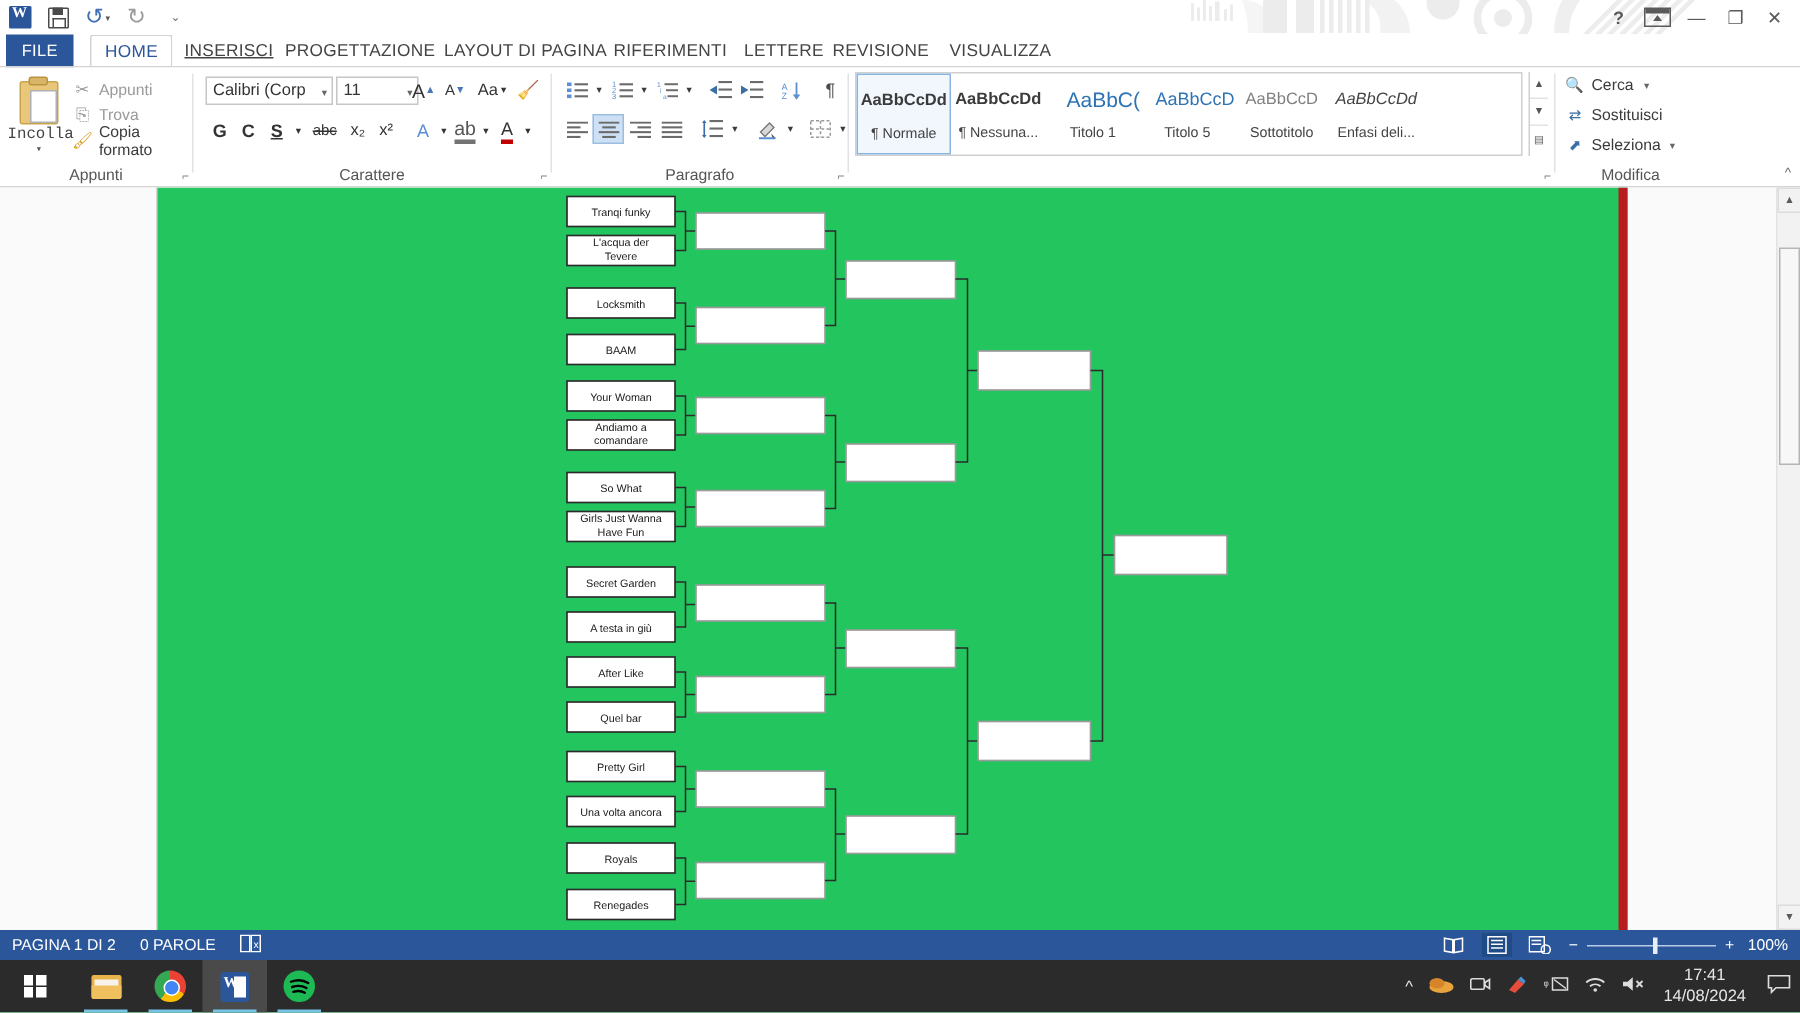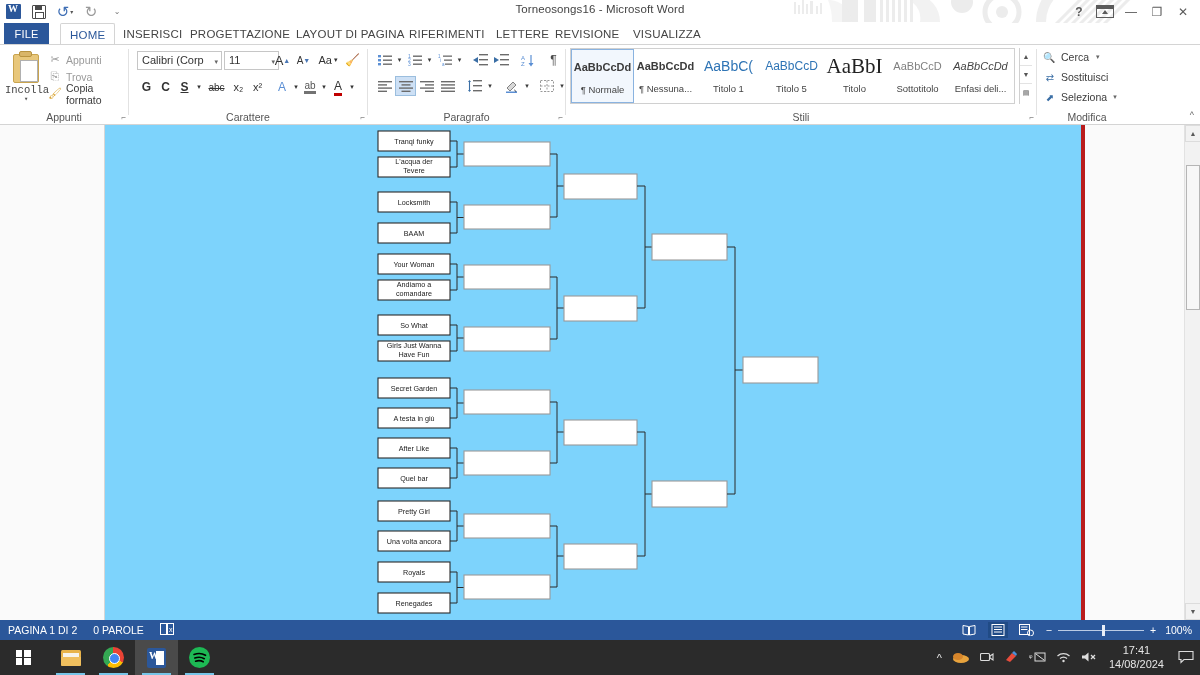--- a/index.html
+++ b/index.html
@@ -88,36 +88,36 @@
   .pr .b { width:21px; height:20px; display:flex; align-items:center; justify-content:center; }
   .pr .b.sel { background:#cde0f5; border:1px solid #9bbede; }
 
   
   #g-sty { left:566px; width:470px; }
   .stylegal { position:absolute; left:4px; top:3px; width:445px; height:56px; border:1px solid #d0d0d0; display:flex; }
   .stl { width:63px; height:54px; text-align:center; position:relative; }
   .stl.sel { border:1.5px solid #8ab3e0; background:#f2f7fd;}
   .stl .prev { height:34px; line-height:34px; font-size:12px; color:#3b3b3b; overflow:hidden; white-space:nowrap; }
   .stl .nm { font-size:9.5px; color:#444; white-space:nowrap; overflow:hidden; }
-  .stl .prev.blue{ color:#2e74b5; font-size:14px;}
+  .stl .prev.blue{ color:#2e74b5; font-size:14px;text-align:right;}
   .stl .prev.big{ font-size:21px; color:#222; font-family:"Liberation Serif",serif;}
   .stl .prev.gray{ color:#808080; font-size:11px;}
   .stl .prev.ital{ font-style:italic; color:#444; font-size:11px;}
   .galnav { position:absolute; right:4px; top:3px; width:13px; height:56px; border-left:1px solid #d0d0d0; }
   .galnav div { height:18px; display:flex; align-items:center; justify-content:center; font-size:7px; color:#555; border-bottom:1px solid #e3e3e3; }
 
   
   #g-mod { left:1037px; width:100px; }
   .mi { position:absolute; left:6px; display:flex; align-items:center; gap:4px; font-size:10.5px; color:#3b3b3b; }
   .mi .ic { width:14px; text-align:center; font-size:10px; color:#3a6ea5;}
   .collapse { position:absolute; right:6px; bottom:4px; font-size:9px; color:#666; }
 
   
   .docarea { position:absolute; left:0; top:125px; width:1200px; height:495px; background:#fafafa; overflow:hidden; }
-  .page { position:absolute; left:104px; top:0px; width:981px; height:495px; background:#7dd3fc; border-left:1px solid #d6d6d6; border-right:4px solid #b91c1c; }
+  .page { position:absolute; left:104px; top:0px; width:981px; height:495px; background:#22c55e; border-left:1px solid #d6d6d6; border-right:6px solid #b91c1c; }
   .bracket { position:absolute; left:0; top:0; width:981px; height:495px; }
 
   .vscroll { position:absolute; right:0; top:125px; width:16px; height:495px; background:#f2f2f2; border-left:1px solid #e2e2e2; }
   .vscroll .arw { width:16px; height:17px; display:flex; align-items:center; justify-content:center; font-size:7px; color:#5a5a5a; background:#f2f2f2; border:1px solid #dcdcdc;}
   .vscroll .arw.bot { position:absolute; bottom:0; }
   .thumb { position:absolute; left:1px; top:40px; width:14px; height:145px; background:#f7f7f7; border:1px solid #b5b5b5; }
 
   
   .status { position:absolute; left:0; top:620px; width:1200px; height:20px; background:#2b579a; color:#fff; font-size:10.5px; display:flex; align-items:center; }
   .status .l { display:flex; align-items:center; gap:16px; padding-left:8px; }
@@ -207,39 +207,38 @@
           <span class="caret-mini">▾</span>
         </div>
       <div class="sq">
           <span class="redoi" style="color:#9a9a9a">↻</span>
         </div>
       <div class="sq">
           <span style="font-size:8px;color:#777">⌄</span>
         </div>
     </div>
 
-    <div class="tb-title">Torneosongs16 - Microsoft Word</div>
 
     <div class="winbtns">
       <div class="wb">
           <b style="font-weight:bold">?</b>
         </div>
       <div class="wb">
           <span class="ribbon-opt"></span>
         </div>
       <div class="wb">—</div>
       <div class="wb">❐</div>
       <div class="wb">✕</div>
     </div>
   </div>
 
   <div class="tabsrow">
     <div class="tab file">FILE</div>
     <div class="tab active" style="left:60px;">HOME</div>
-    <div class="tab" style="left:114px;">INSERISCI</div>
+    <div class="tab" style="left:114px;text-decoration:underline;">INSERISCI</div>
     <div class="tab" style="left:181px;">PROGETTAZIONE</div>
     <div class="tab" style="left:287px;">LAYOUT DI PAGINA</div>
     <div class="tab" style="left:400px;">RIFERIMENTI</div>
     <div class="tab" style="left:487px;">LETTERE</div>
     <div class="tab" style="left:546px;">REVISIONE</div>
     <div class="tab" style="left:624px;text-align:right;">VISUALIZZA</div>
     <div class="acct">
       <span class="cav">▾</span>
       <span class="avatar"></span>
     </div>
@@ -325,21 +324,21 @@
         <div class="b">
             <span style="font-size:11px">x²</span>
           </div>
         <div class="b" style="width:18px;margin-left:6px">
             <span style="color:#5b8fd4;font-size:12px">A</span>
           </div>
         <div class="b" style="width:10px">
             <span style="font-size:7px">▾</span>
           </div>
         <div class="b" style="width:18px">
-            <span style="font-size:10px;border-bottom:3px solid #737373;color:#555">ab</span>
+            <span style="font-size:13px;border-bottom:3px solid #737373;color:#555">ab</span>
           </div>
         <div class="b" style="width:10px">
             <span style="font-size:7px">▾</span>
           </div>
         <div class="b" style="width:18px">
             <span style="font-size:12px;border-bottom:3px solid #c00000">A</span>
           </div>
         <div class="b" style="width:10px">
             <span style="font-size:7px">▾</span>
           </div>
@@ -528,38 +527,33 @@
         </div>
         <div class="stl">
           <div class="prev blue">AaBbC(</div>
           <div class="nm">Titolo 1</div>
         </div>
         <div class="stl">
           <div class="prev blue" style="font-size:12px">AaBbCcD</div>
           <div class="nm">Titolo 5</div>
         </div>
         <div class="stl">
-          <div class="prev big">AaBbI</div>
-          <div class="nm">Titolo</div>
-        </div>
-        <div class="stl">
           <div class="prev gray">AaBbCcD</div>
           <div class="nm">Sottotitolo</div>
         </div>
         <div class="stl">
           <div class="prev ital">AaBbCcDd</div>
           <div class="nm">Enfasi deli...</div>
         </div>
       </div>
       <div class="galnav">
         <div>▲</div>
         <div>▼</div>
         <div style="border-bottom:none">▤</div>
       </div>
-      <div class="gl">Stili</div>
       <div class="dlg">⌐</div>
     </div>
     <div class="sep" style="left:1036px;"></div>
 
     <div class="grp" id="g-mod">
       <div class="mi" style="top:6px;">
         <span class="ic">🔍</span>
         <span>Cerca</span>
         <span style="font-size:7px;color:#666;margin-left:3px">▾</span>
       </div>

